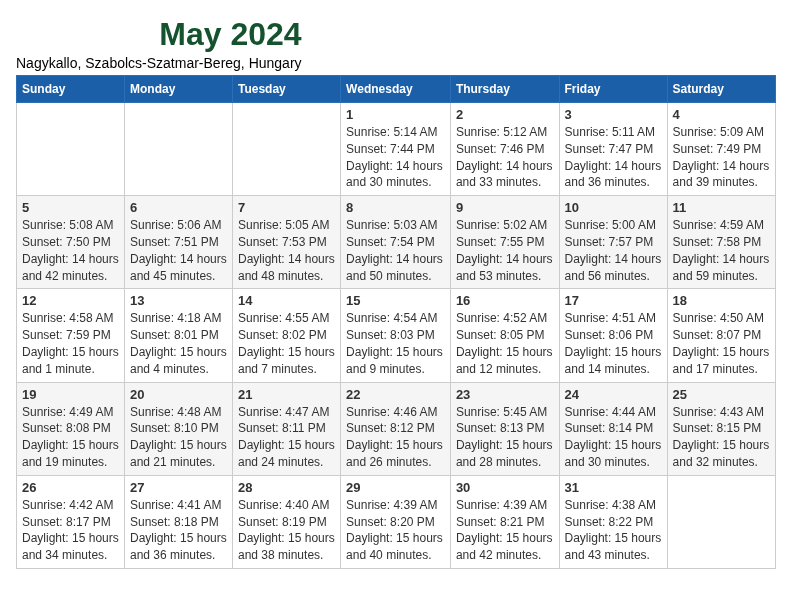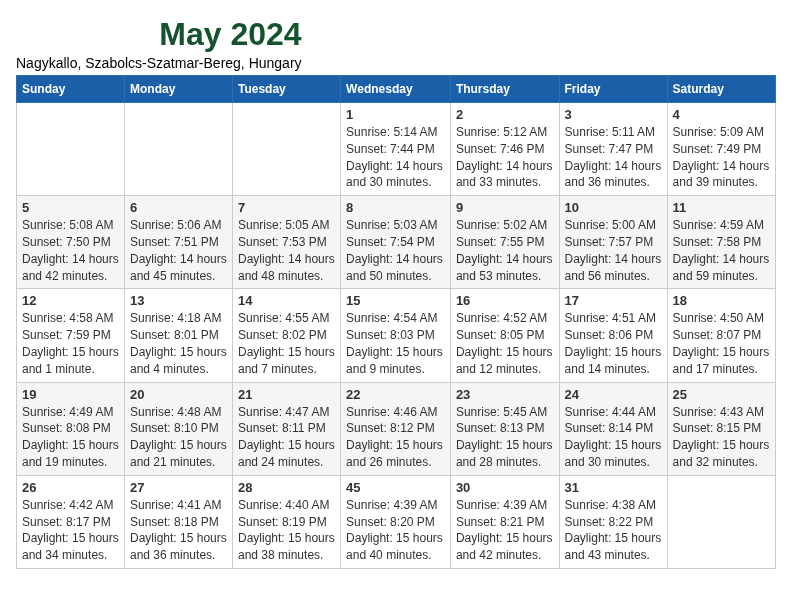--- a/index.html
+++ b/index.html
@@ -303,21 +303,21 @@
 and 36 minutes.</div>
         </td>
         <td>
           <div class="day-number">28</div>
           <div class="day-info" style="white-space: pre-line;">Sunrise: 4:40 AM
 Sunset: 8:19 PM
 Daylight: 15 hours
 and 38 minutes.</div>
         </td>
         <td>
-          <div class="day-number">45</div>
+          <div class="day-number">29</div>
           <div class="day-info" style="white-space: pre-line;">Sunrise: 4:39 AM
 Sunset: 8:20 PM
 Daylight: 15 hours
 and 40 minutes.</div>
         </td>
         <td>
           <div class="day-number">30</div>
           <div class="day-info" style="white-space: pre-line;">Sunrise: 4:39 AM
 Sunset: 8:21 PM
 Daylight: 15 hours

